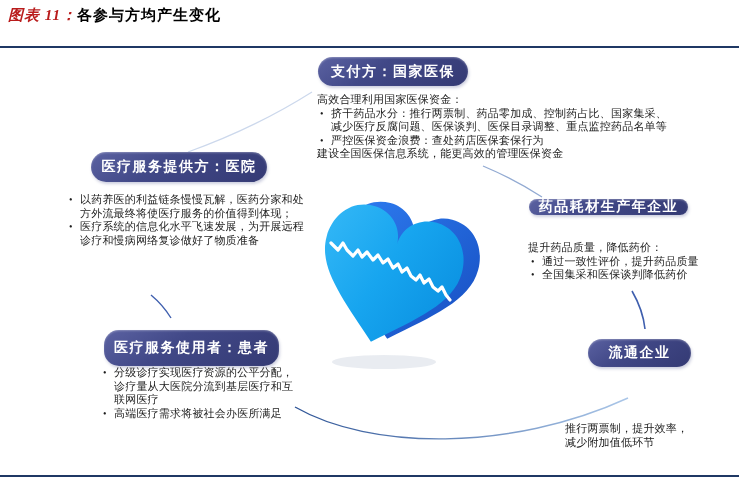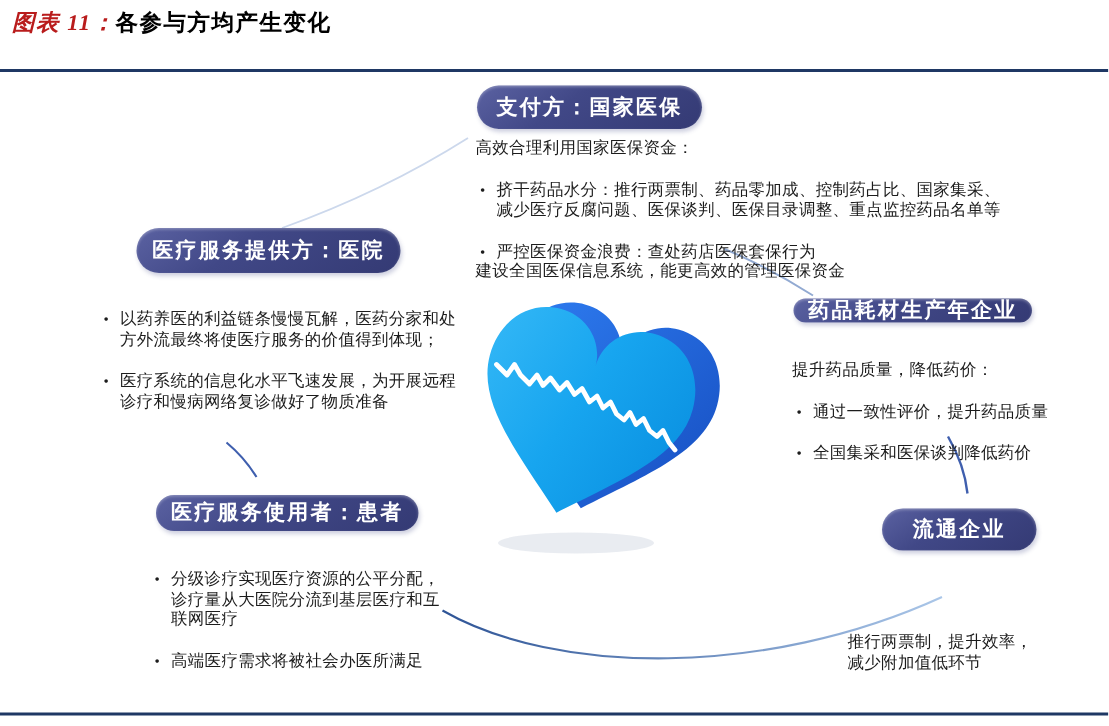--- a/index.html
+++ b/index.html
@@ -21,21 +21,21 @@
   .pill{
     position:absolute;display:flex;align-items:center;justify-content:center;
     border-radius:15px;color:#fff;font-weight:bold;font-size:14px;letter-spacing:1.5px;
     background:linear-gradient(145deg,#5b62a2 0%,#414887 40%,#343A74 100%);
     box-shadow:inset 0 1px 2px rgba(255,255,255,.3), 1px 2px 3px rgba(60,66,130,.25);
     white-space:nowrap;
   }
   
   .notes{position:absolute;font-size:11px;line-height:13.5px;color:#1c1c1c;letter-spacing:0.2px;}
   .notes .line{margin:0;}
-  .notes .bullet{position:relative;padding-left:14px;margin-top:14px;}
+  .notes .bullet{position:relative;padding-left:14px;}
   .notes .bullet::before{content:"\2022";position:absolute;left:3px;top:0;font-size:10px;}
 </style>
 </head>
 <body>
 
 <div class="canvas">
 
   <div class="title">
     <span class="t-prefix">图表 11：</span><span class="t-text">各参与方均产生变化</span>
   </div>
@@ -82,21 +82,21 @@
   </div>
 
   <div class="pill" style="left:91px;top:152px;width:176px;height:30px;">
     <span>医疗服务提供方：医院</span>
   </div>
 
   <div class="pill" style="left:529px;top:199px;width:159px;height:16px;">
     <span>药品耗材生产年企业</span>
   </div>
 
-  <div class="pill" style="left:104px;top:330px;width:175px;height:24px;">
+  <div class="pill" style="left:104px;top:330px;width:175px;height:36px;">
     <span>医疗服务使用者：患者</span>
   </div>
 
   <div class="pill" style="left:588px;top:339px;width:103px;height:28px;">
     <span>流通企业</span>
   </div>
 
   <div class="notes" style="left:317px;top:93px;width:350px;">
     <div class="line">高效合理利用国家医保资金：</div>
     <div class="bullet">挤干药品水分：推行两票制、药品零加成、控制药占比、国家集采、减少医疗反腐问题、医保谈判、医保目录调整、重点监控药品名单等</div>

